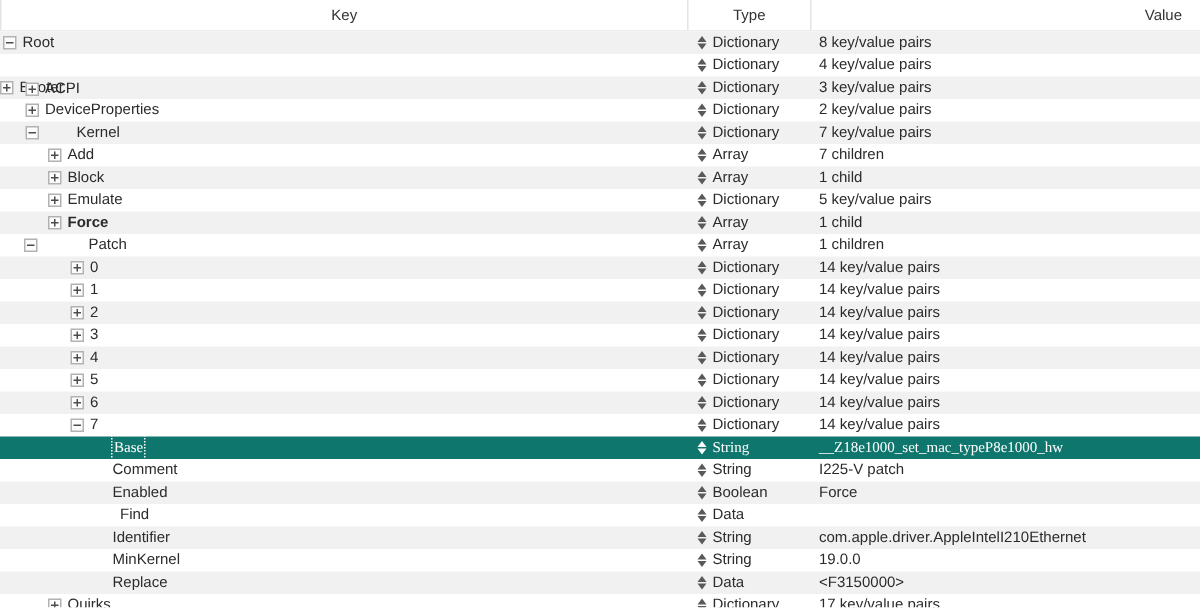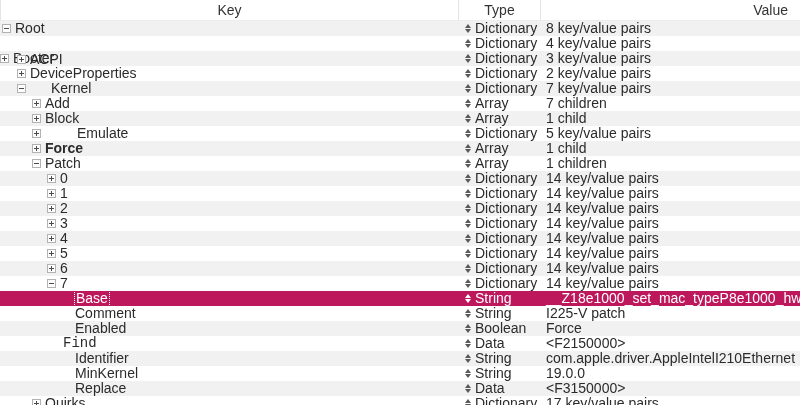--- a/index.html
+++ b/index.html
@@ -1,33 +1,33 @@
 <!DOCTYPE html>
 <html><head>
 <meta charset="utf-8">
 <style>
   html,body { margin:0; padding:0; background:#fff; }
   .app {
     width:800px; height:405px; position:relative; overflow:hidden;
     background:#ffffff; font-family:"Liberation Sans", sans-serif;
-    font-size:14px; color:#2b2b2b; cursor:default; user-select:none;
+    font-size:10px; color:#2b2b2b; cursor:default; user-select:none;
   }
   
   .hdr { display:flex; height:21px; box-sizing:border-box; background:#fff;
          border-bottom:1px solid #ededed; align-items:stretch; }
   .hdr-cell { display:flex; align-items:center; box-sizing:border-box; color:#333;
               border-left:1px solid #e4e4e4; }
   .hdr-key   { width:458px; justify-content:center; }
   .hdr-type  { width:82px;  justify-content:center; }
   .hdr-value { flex:1; justify-content:flex-end; padding-right:12px; }
   
   .rows { position:relative; }
   .row { display:flex; height:15px; line-height:15px; align-items:center; background:#fff; }
   .row.alt { background:#f1f1f1; }
-  .row.sel { background:#be185d; color:#ffffff; }
+  .row.sel { background:#0f766e; color:#ffffff;font-family:Liberation Serif, serif; }
   .cell { box-sizing:border-box; display:flex; align-items:center; overflow:hidden; white-space:nowrap; }
   .c-key   { width:458px; }
   .c-type  { width:82px; padding-left:6px; }
   .c-value { flex:1; padding-left:6px; }
   
   .xbox { width:9px; height:9px; box-sizing:border-box; border:1px solid #b2b2b2;
           background:#fdfdfd; position:relative; flex:none; margin-right:4px; }
   .xbox::before { content:''; position:absolute; left:1px; right:1px; top:3px; height:1px; background:#4c4c4c; }
   .xbox.plus::after { content:''; position:absolute; top:1px; bottom:1px; left:3px; width:1px; background:#4c4c4c; }
   .xspacer { width:13px; flex:none; }
@@ -160,21 +160,21 @@
           <i class="tri-up"></i>
             <i class="tri-down"></i>
         </span>
         <span class="type-label">Array</span>
       </div>
       <div class="cell c-value">
         <span class="value-label">1 child</span>
       </div>
     </div>
       <div class="row">
-      <div class="cell c-key" style="padding-left: 32px; gap: 32px;">
+      <div class="cell c-key" style="padding-left: 32px;">
         <span class="xbox plus"></span>
           <span class="key-label">Emulate</span>
       </div>
       <div class="cell c-type">
         <span class="ud">
           <i class="tri-up"></i>
             <i class="tri-down"></i>
         </span>
         <span class="type-label">Dictionary</span>
       </div>
@@ -192,21 +192,21 @@
           <i class="tri-up"></i>
             <i class="tri-down"></i>
         </span>
         <span class="type-label">Array</span>
       </div>
       <div class="cell c-value">
         <span class="value-label">1 child</span>
       </div>
     </div>
       <div class="row">
-      <div class="cell c-key" style="padding-left: 32px;">
+      <div class="cell c-key" style="padding-left: 16px; gap: 30px;">
         <span class="xbox"></span>
           <span class="key-label">Patch</span>
       </div>
       <div class="cell c-type">
         <span class="ud">
           <i class="tri-up"></i>
             <i class="tri-down"></i>
         </span>
         <span class="type-label">Array</span>
       </div>
@@ -384,33 +384,30 @@
           <i class="tri-up"></i>
             <i class="tri-down"></i>
         </span>
         <span class="type-label">Boolean</span>
       </div>
       <div class="cell c-value">
         <span class="value-label">Force</span>
       </div>
     </div>
       <div class="row">
-      <div class="cell c-key" style="padding-left: 50px; font-family: Liberation Mono, monospace;">
+      <div class="cell c-key" style="padding-left: 67px;">
         <span class="xspacer"></span>
           <span class="key-label">Find</span>
       </div>
       <div class="cell c-type">
         <span class="ud">
           <i class="tri-up"></i>
             <i class="tri-down"></i>
         </span>
         <span class="type-label">Data</span>
-      </div>
-      <div class="cell c-value">
-        <span class="value-label">&lt;F2150000&gt;</span>
       </div>
     </div>
       <div class="row alt">
       <div class="cell c-key" style="padding-left: 62px;">
         <span class="xspacer"></span>
           <span class="key-label">Identifier</span>
       </div>
       <div class="cell c-type">
         <span class="ud">
           <i class="tri-up"></i>

